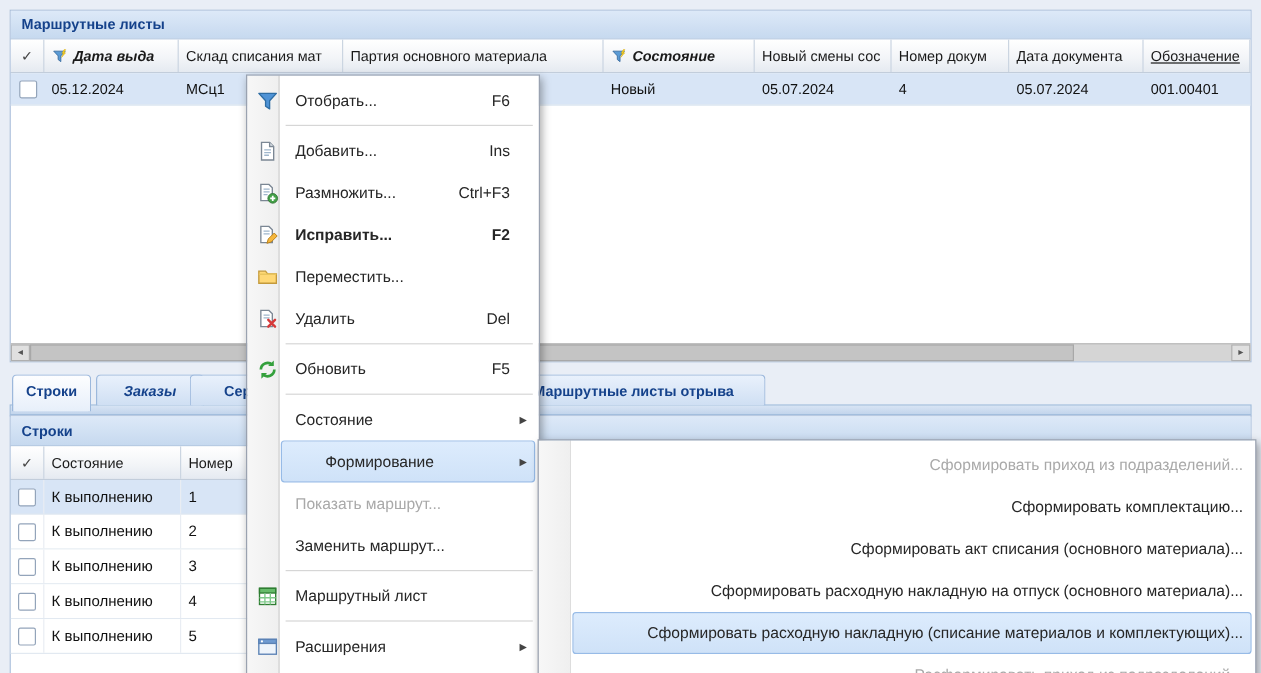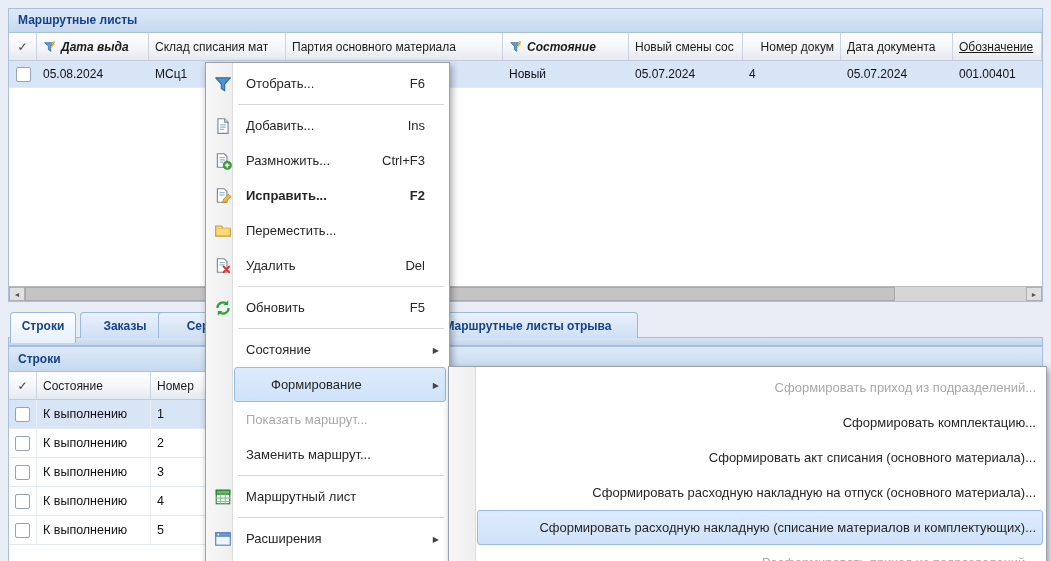--- a/index.html
+++ b/index.html
@@ -99,56 +99,56 @@
             <svg viewBox="0 0 16 16">
               <path d="M2 3h11L8.8 7.5v5.5L6.2 11V7.5z" fill="#5b9bd5" stroke="#35689c" stroke-width="0.8" stroke-linejoin="round"></path>
               <path d="M12 1.5l-2.2 3.6h1.4L9.5 9l3.8-4.4h-1.5l1.6-3.1z" fill="#ffd21e" stroke="#c9a000" stroke-width="0.4"></path>
             </svg>
           </span>
           <span>Состояние</span>
         </div>
         <div class="hcell" style="flex: 0 0 114px;">
           <span>Новый смены сос</span>
         </div>
-        <div class="hcell" style="flex: 0 0 98px; justify-content: flex-end;">
+        <div class="hcell" style="flex: 0 0 98px;">
           <span>Номер докум</span>
         </div>
         <div class="hcell" style="flex: 0 0 112px;">
           <span>Дата документа</span>
         </div>
         <div class="hcell last" style="flex: 1 1 auto; text-decoration: underline;">
           <span>Обозначение</span>
         </div>
       </div>
     <div id="top-grid-body">
         <div class="grid-row row-selected" style="height: 26px;">
           <div class="gcell checkcol" style="flex: 0 0 28px;">
             <span class="cb"></span>
           </div>
-          <div class="gcell" style="flex: 0 0 112px;">05.08.2024</div>
+          <div class="gcell" style="flex: 0 0 112px;">05.12.2024</div>
           <div class="gcell" style="flex: 0 0 137px;">МСц1</div>
           <div class="gcell" style="flex: 0 0 217px;"></div>
           <div class="gcell" style="flex: 0 0 126px;">Новый</div>
           <div class="gcell" style="flex: 0 0 114px;">05.07.2024</div>
           <div class="gcell" style="flex: 0 0 98px;">4</div>
           <div class="gcell" style="flex: 0 0 112px;">05.07.2024</div>
           <div class="gcell last" style="flex: 1 1 auto;">001.00401</div>
         </div>
       </div>
     <div class="hscroll">
       <div class="sb-btn sb-left"></div>
       <div class="sb-thumb"></div>
       <div class="sb-btn sb-right"></div>
     </div>
   </div>
 
   <div class="tabbar" id="tabbar">
     <div class="tabband"></div>
   <div class="tab active" style="left: 2px; width: 66px;"><span>Строки</span></div>
-      <div class="tab" style="left: 72px; width: 90px;"><span>Заказы</span></div>
+      <div class="tab" style="left: 72px; width: 90px; font-style: italic;"><span>Заказы</span></div>
       <div class="tab" style="left: 150px; width: 80px;"><span>Сер</span></div>
       <div class="tab" style="left: 410px; width: 220px;"><span>Маршрутные листы отрыва</span></div>
     </div>
 
   <div class="panel bottom-panel">
     <div class="panel-header">
       <span>Строки</span>
     </div>
     <div class="grid-header" id="bottom-grid-header">
         <div class="hcell checkcol" style="flex: 0 0 28px;">

